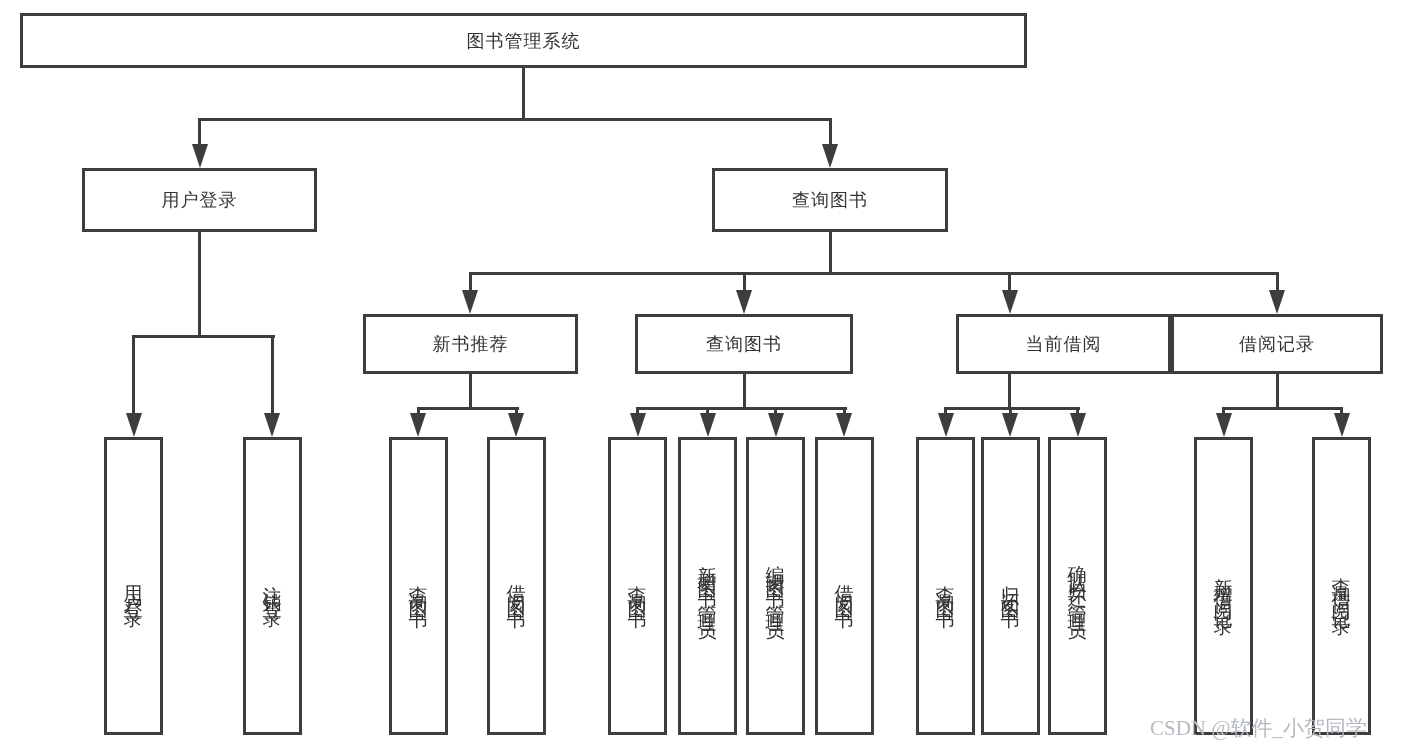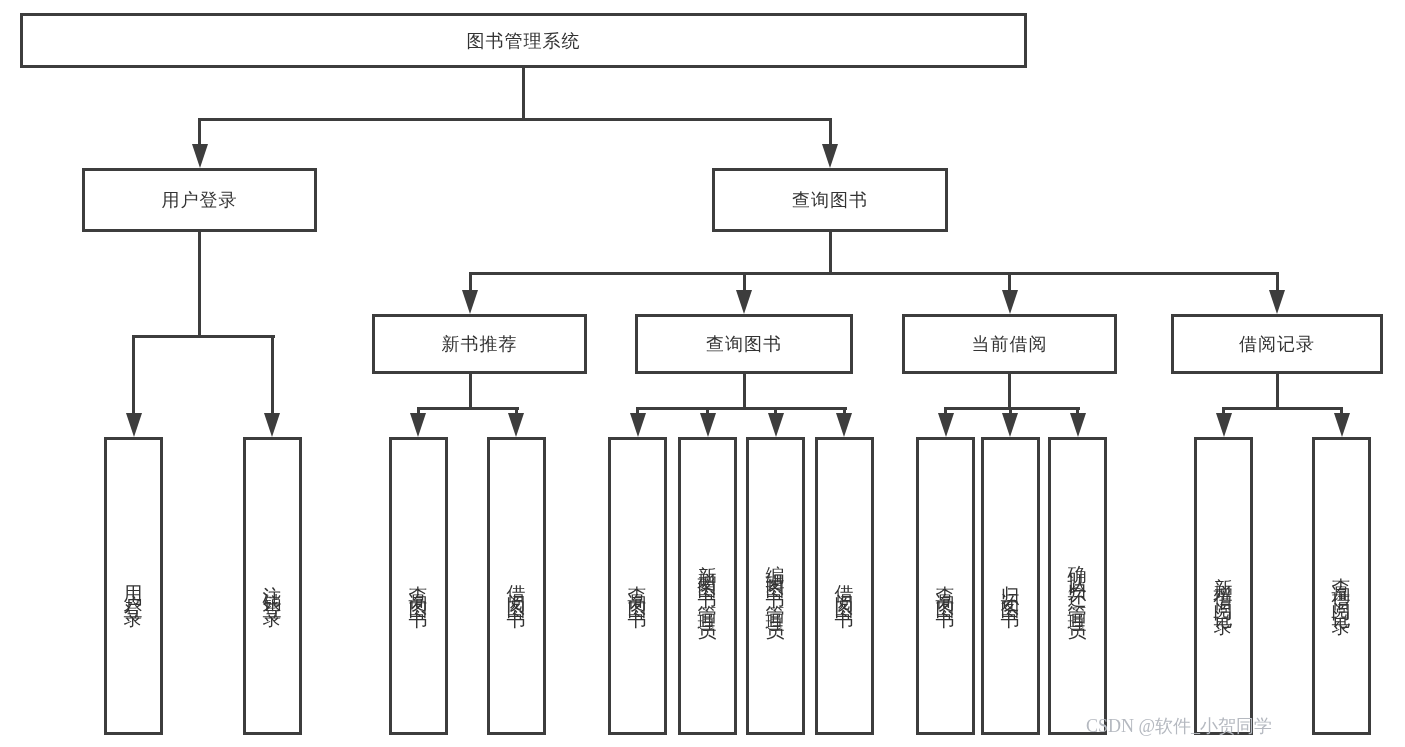--- a/index.html
+++ b/index.html
@@ -38,43 +38,43 @@
   .arrow {
     position:absolute;
     width:0; height:0;
     border-left:8px solid transparent;
     border-right:8px solid transparent;
     border-top:24px solid var(--line, #3d3d3d);
     z-index:1;
   }
   .watermark {
     position:absolute;
-    left:1086px; top:714px;
-    font-size:18px;
+    left:1150px; top:714px;
+    font-size:21px;
     color:var(--watermark, #b5b9c0);
     white-space:nowrap;
     z-index:5;
   }
 </style>
 </head>
 <body>
 
 <div class="canvas">
 
   <div class="box" style="left:20px; top:13px; width:1007px; height:55px;">图书管理系统</div>
 
   <div class="box" style="left:82px; top:168px; width:235px; height:64px;">用户登录</div>
 
   <div class="box" style="left:712px; top:168px; width:236px; height:64px;">查询图书</div>
 
-  <div class="box" style="left:372px; top:314px; width:215px; height:60px;">新书推荐</div>
+  <div class="box" style="left:363px; top:314px; width:215px; height:60px;">新书推荐</div>
 
   <div class="box" style="left:635px; top:314px; width:218px; height:60px;">查询图书</div>
 
-  <div class="box" style="left:902px; top:314px; width:215px; height:60px;">当前借阅</div>
+  <div class="box" style="left:956px; top:314px; width:215px; height:60px;">当前借阅</div>
 
   <div class="box" style="left:1171px; top:314px; width:212px; height:60px;">借阅记录</div>
 
   <div class="box leaf" style="left:104px;">
     <span class="vtext">用户登录</span>
   </div>
   <div class="box leaf" style="left:243px;">
     <span class="vtext">注销登录</span>
   </div>
 

